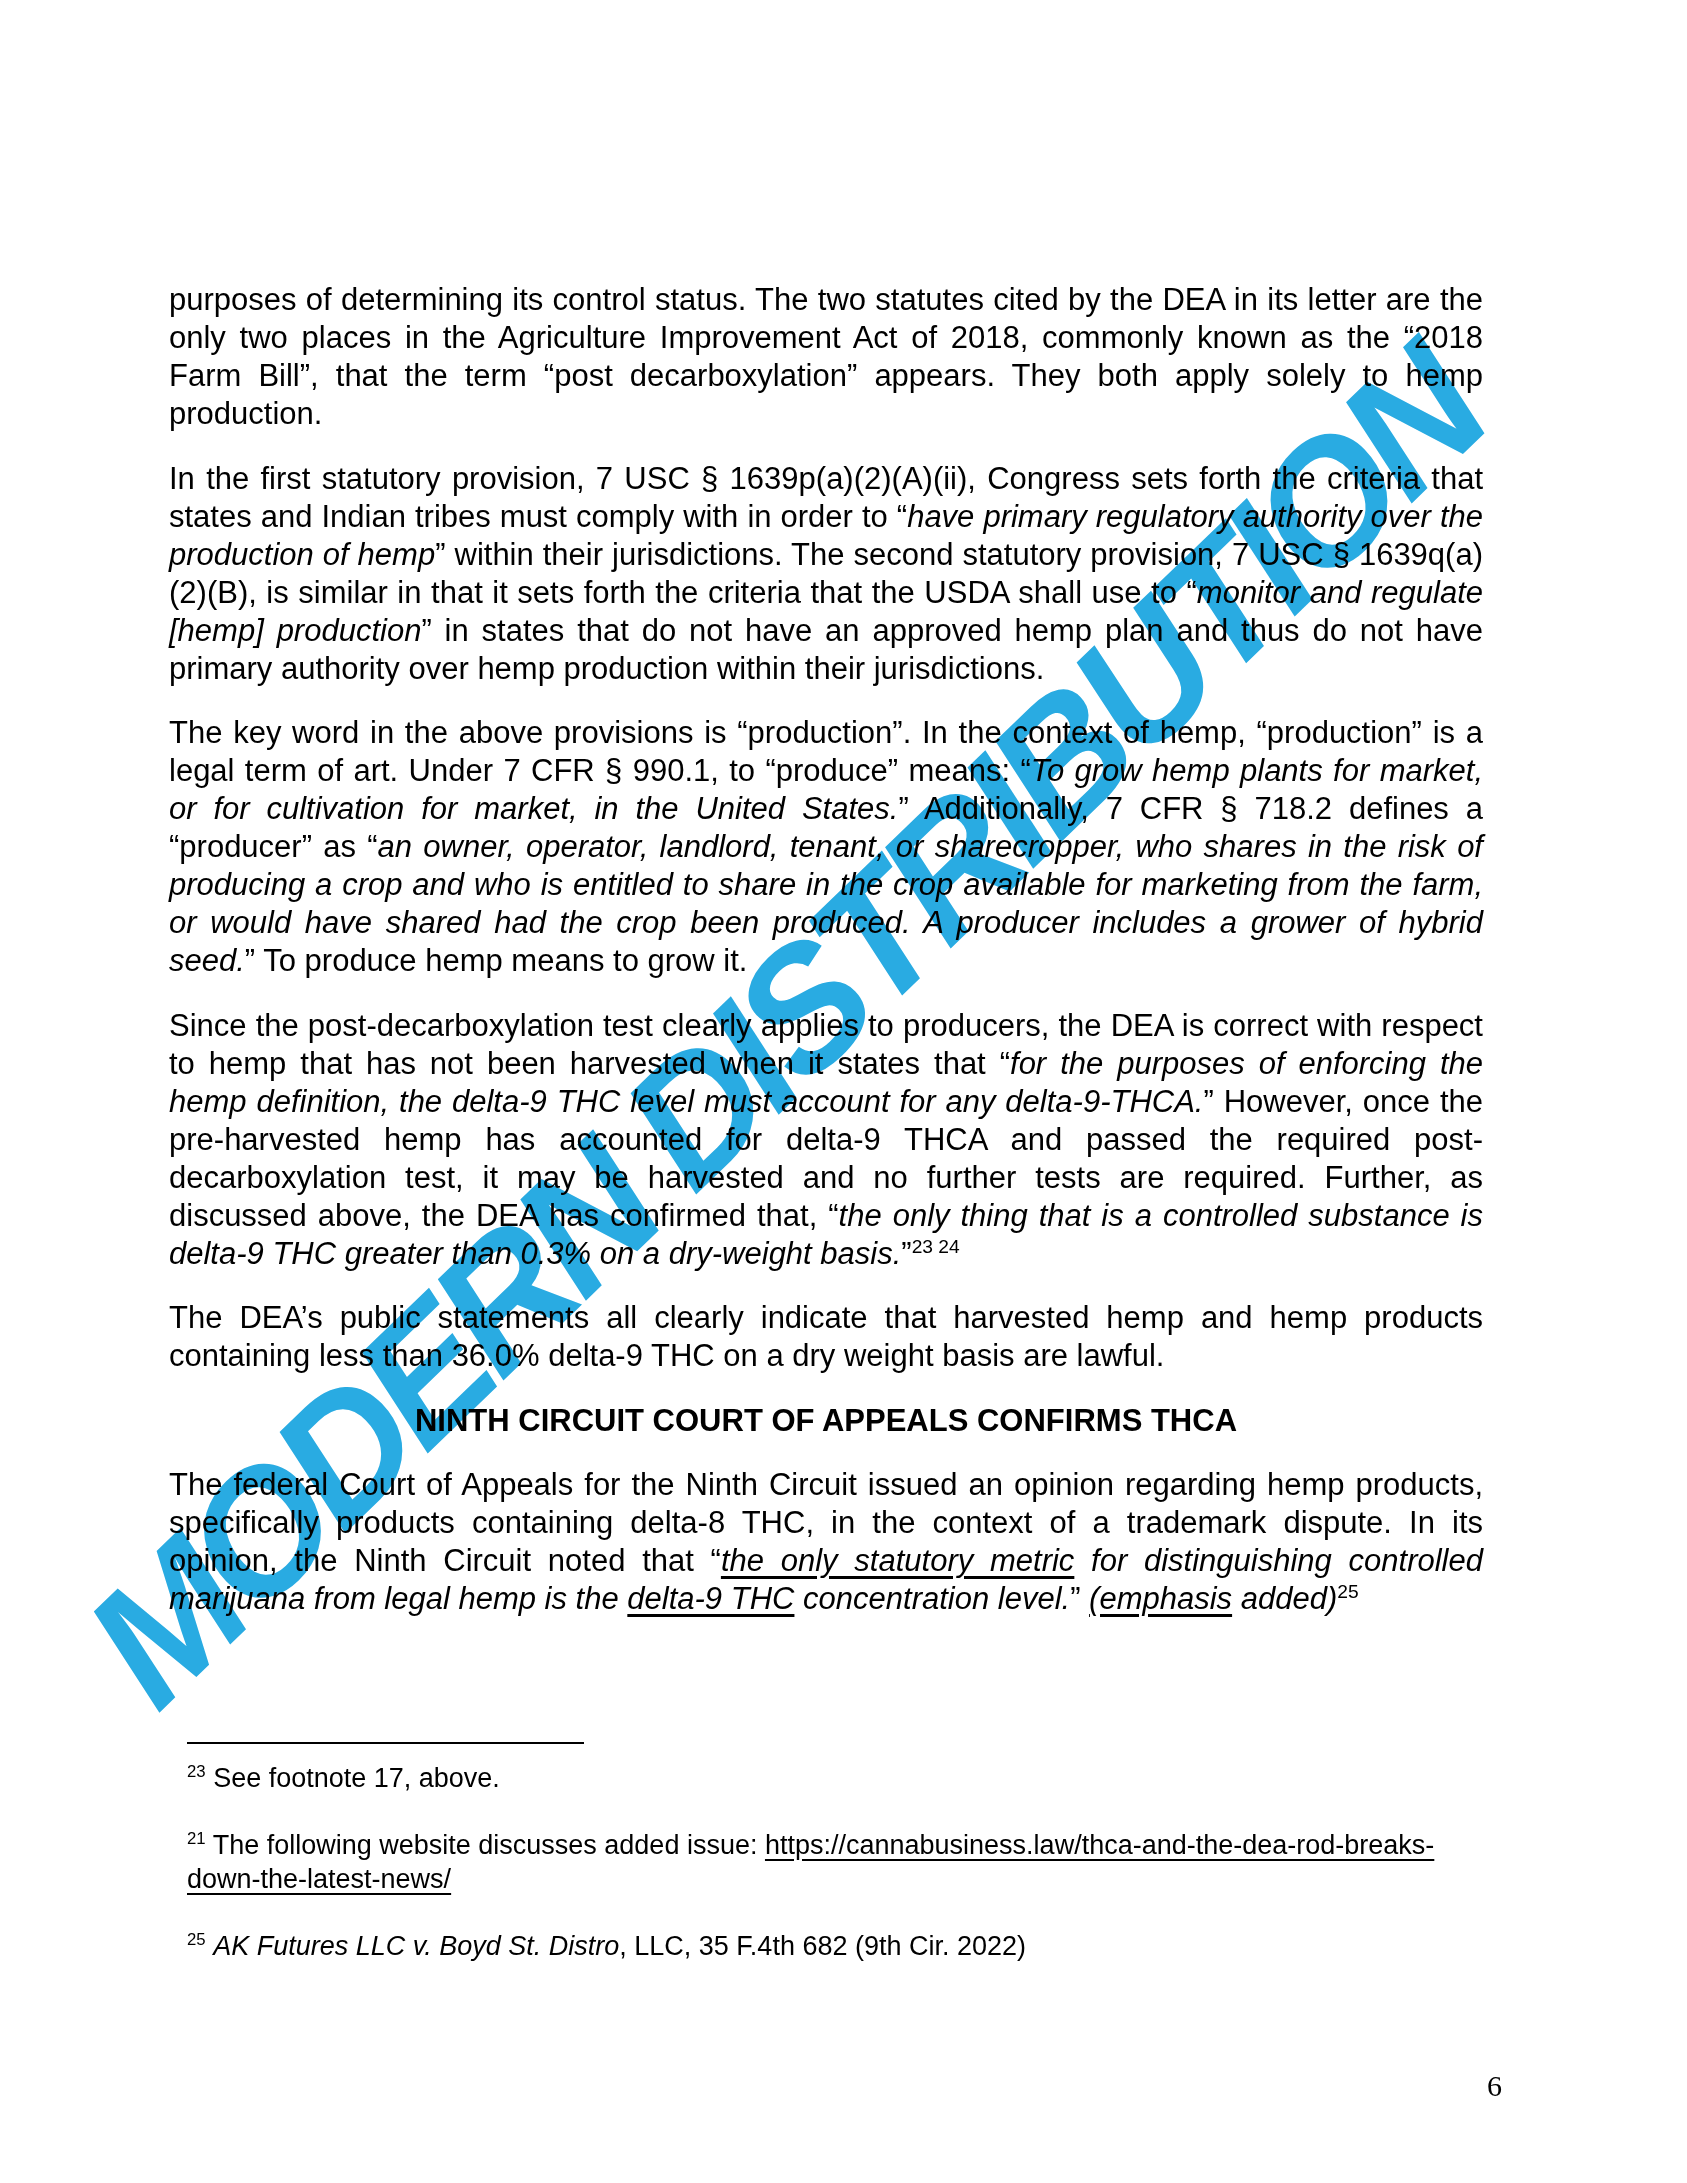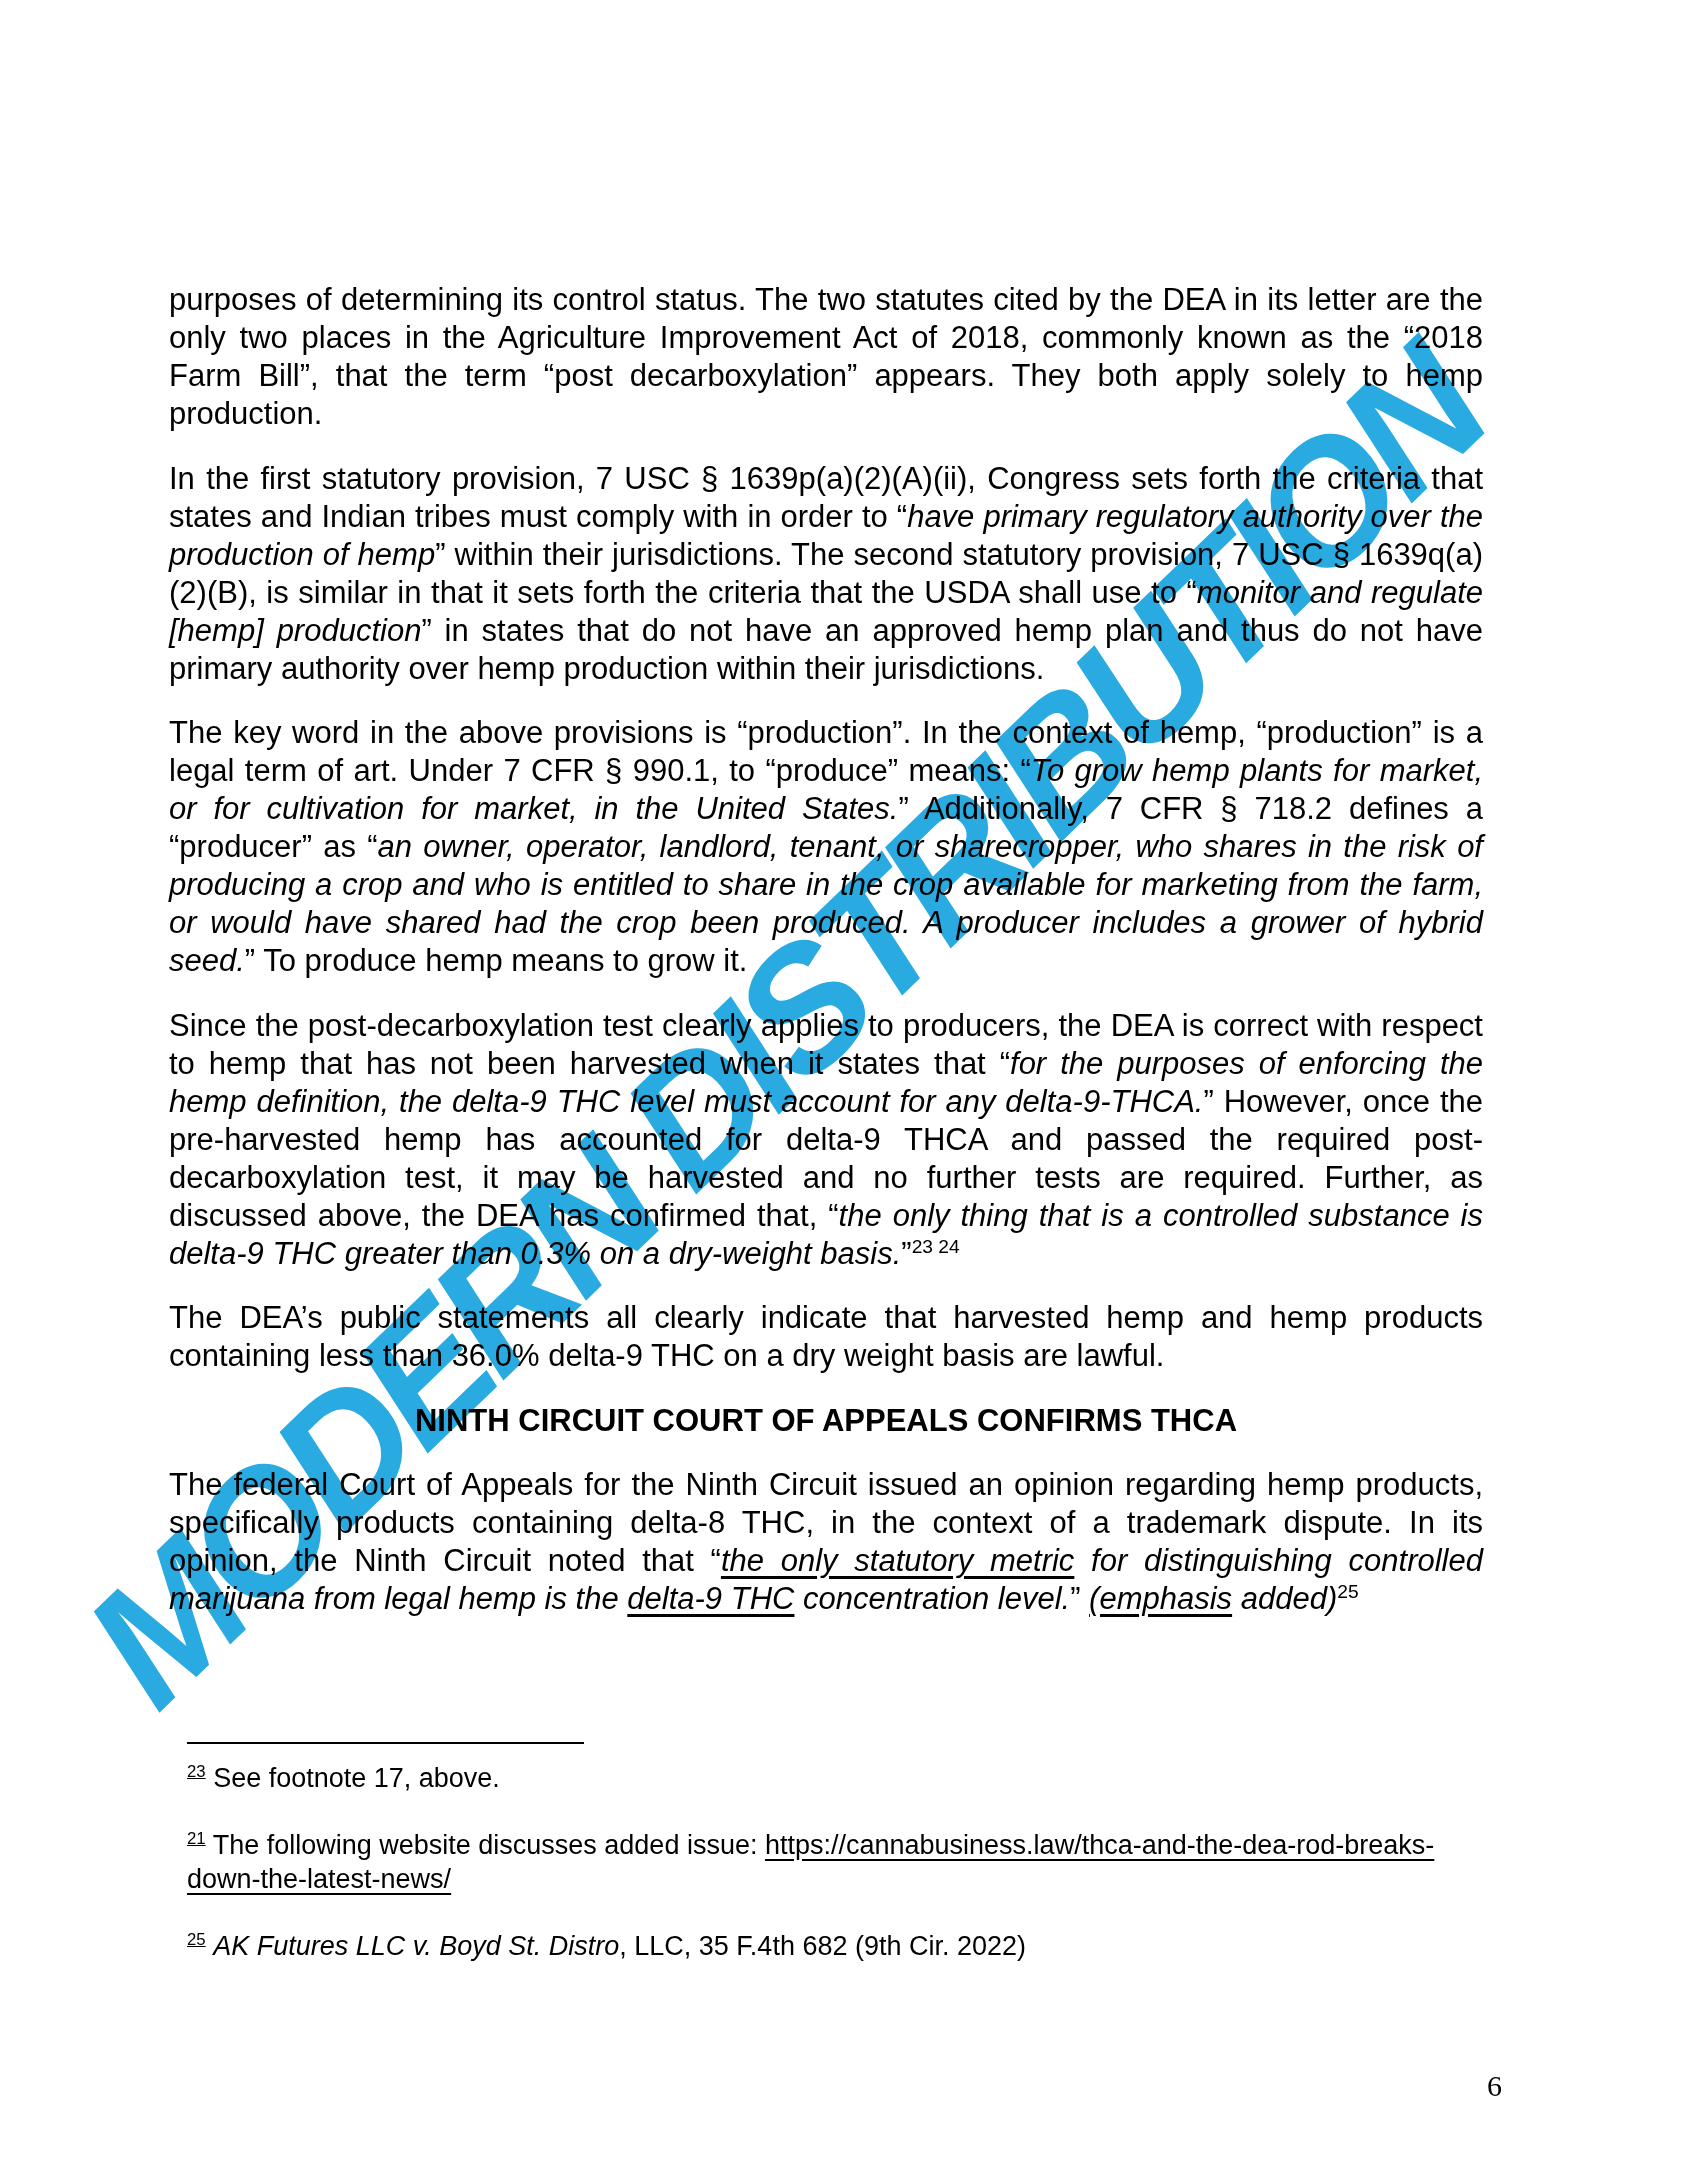--- a/index.html
+++ b/index.html
@@ -51,21 +51,21 @@
     line-height: 34px;
     text-align: left;
   }
   .fn-separator {
     width: 397px;
     height: 0;
     border-top: 2.6px solid #000000;
     margin-bottom: 17px;
   }
   .footnote { margin-bottom: 33px; }
-  .footnote .sup { vertical-align: super; font-size: 0.62em; line-height: 0; text-decoration: underline; }
+  .footnote .sup { vertical-align: super; font-size: 0.62em; line-height: 0; }
   .page-number {
     position: absolute;
     top: 2069px;
     right: 185px;
     z-index: 2;
     font-family: "Liberation Serif", "DejaVu Serif", serif;
     font-size: 30px;
   }
 </style>
 </head>

